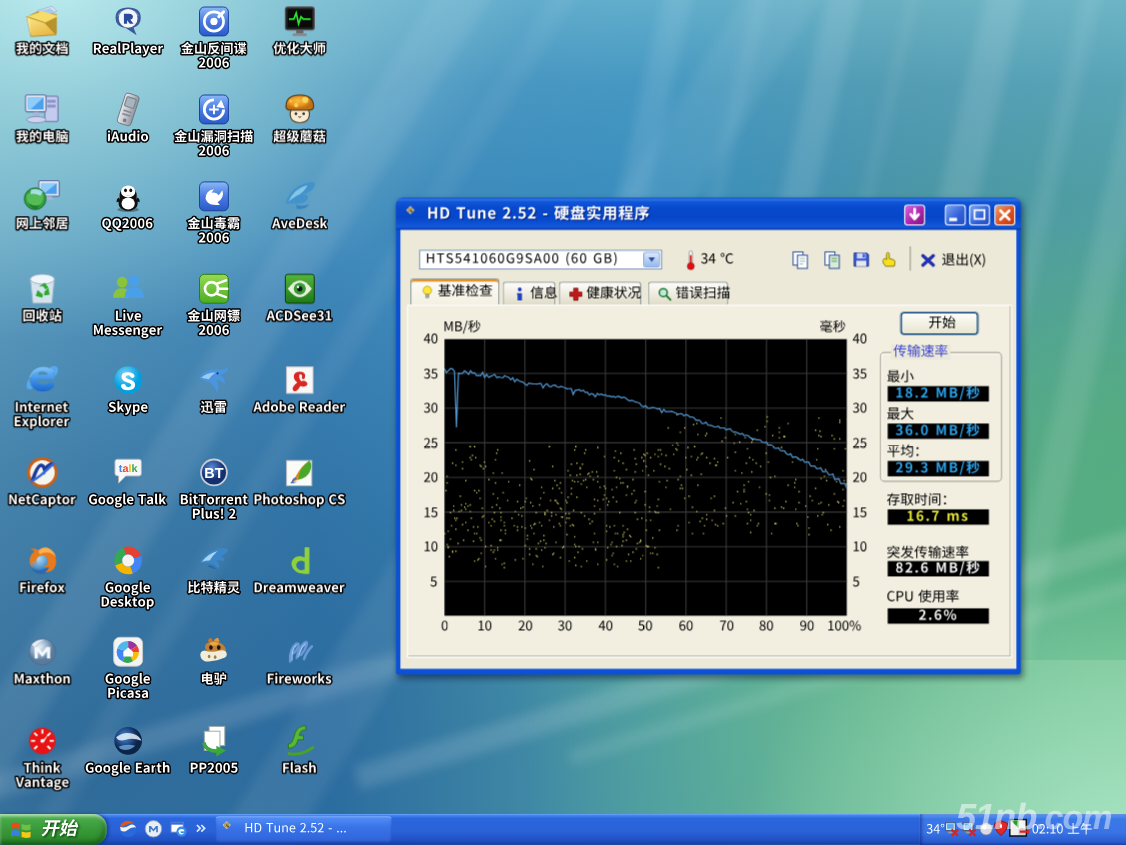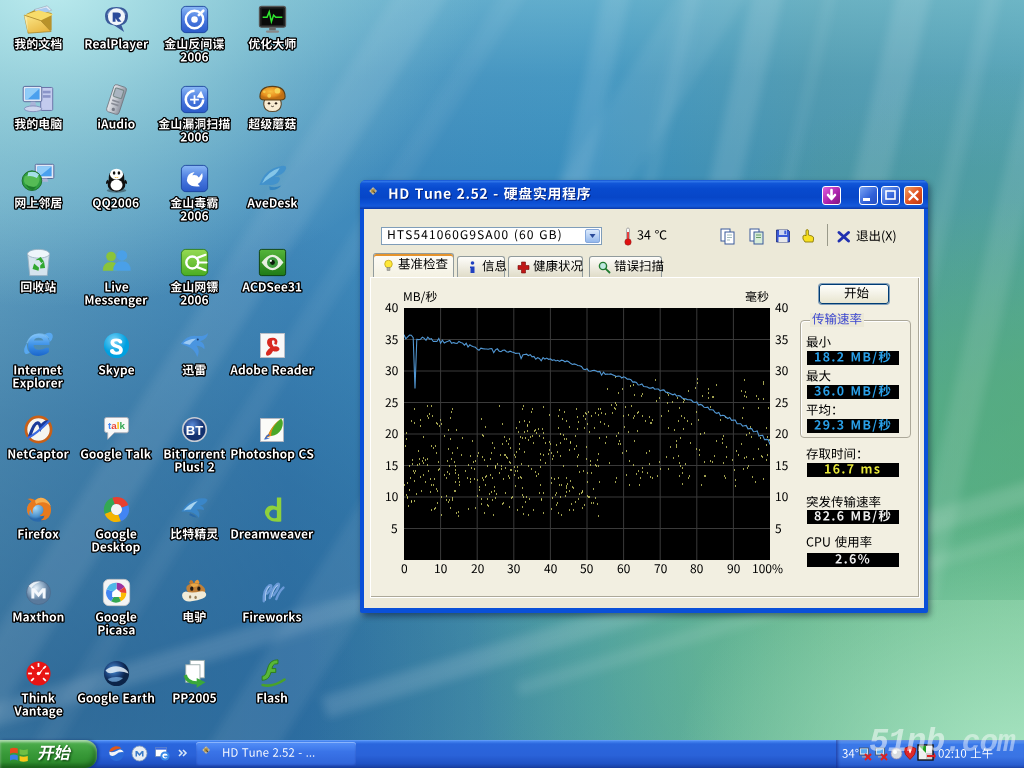--- a/index.html
+++ b/index.html
@@ -1,18 +1,18 @@
 <!DOCTYPE html>
 <html><head><meta charset="utf-8">
 <style>
 *{margin:0;padding:0;box-sizing:border-box}
 html,body{width:1024px;height:768px;overflow:hidden;background:#3d7ca6;font-family:"Liberation Sans",sans-serif}
 div{position:absolute}
 svg{display:block}
-.wm{position:absolute;font-family:Liberation Mono, monospace;font-weight:bold;font-style:italic;font-size:33px;color:rgba(255,255,255,.52);letter-spacing:-1px;line-height:1}
+.wm{position:absolute;font-family:Liberation Sans, sans-serif;font-weight:bold;font-style:italic;font-size:33px;color:rgba(255,255,255,.52);letter-spacing:-1px;line-height:1}
 .wm2{font-size:31px;color:rgba(255,255,255,.45)}
 </style></head>
 <body>
 <svg width="0" height="0" style="position:absolute">
     <defs>
       <path id="g0" d="M705 761 795 822Q822 799 850 770Q879 742 904 714Q930 685 944 661L847 594Q835 618 812 648Q788 677 760 706Q732 736 705 761ZM50 565H952V452H50ZM31 283Q91 292 171 305Q251 318 340 334Q430 350 517 365L525 257Q445 240 362 223Q280 206 202 190Q125 175 60 162ZM239 727H360V51Q360 2 348 -25Q337 -52 307 -66Q277 -80 232 -84Q187 -89 125 -89Q123 -72 116 -50Q109 -28 100 -6Q92 16 83 32Q125 30 164 30Q203 30 216 31Q229 31 234 36Q239 40 239 52ZM444 843 526 741Q461 721 385 706Q309 690 230 678Q152 666 79 658Q76 679 66 709Q55 739 45 759Q115 768 188 781Q261 794 327 810Q393 826 444 843ZM543 842H668Q666 721 674 603Q683 485 700 382Q717 278 740 198Q763 119 789 74Q815 29 843 29Q859 29 868 68Q876 107 880 196Q899 176 927 156Q955 137 979 127Q969 39 952 -8Q935 -56 906 -74Q876 -93 831 -93Q779 -93 738 -56Q696 -18 664 49Q633 116 610 206Q588 295 573 400Q558 504 551 617Q544 730 543 842ZM815 419 920 373Q869 280 799 200Q729 120 646 56Q563 -9 472 -57Q459 -35 436 -8Q414 19 391 39Q477 79 558 136Q638 193 704 265Q770 337 815 419Z"></path>
       <path id="g1" d="M143 687H450V14H143V119H342V583H143ZM73 687H182V-60H73ZM139 420H394V316H139ZM216 850 346 831Q330 780 312 730Q293 680 278 645L182 667Q189 693 196 725Q202 757 208 790Q214 823 216 850ZM582 695H875V585H582ZM833 695H944Q944 695 944 684Q944 674 944 661Q944 648 943 641Q939 472 934 354Q928 237 920 160Q913 84 903 41Q893 -2 877 -22Q857 -51 834 -62Q811 -73 781 -78Q752 -82 710 -82Q667 -81 623 -80Q622 -55 611 -22Q600 12 584 37Q632 33 674 32Q715 31 734 31Q749 31 758 34Q768 38 777 48Q790 61 798 102Q807 142 813 216Q819 290 824 403Q829 516 833 672ZM585 849 701 822Q682 749 654 676Q627 603 594 538Q562 474 528 426Q518 436 500 450Q481 463 462 476Q444 489 430 496Q463 539 492 596Q522 652 546 718Q569 783 585 849ZM536 406 630 459Q655 425 683 384Q711 343 736 304Q761 265 777 235L675 173Q661 204 638 244Q614 284 588 326Q561 369 536 406Z"></path>
       <path id="g2" d="M692 625 816 592Q756 409 658 276Q560 144 421 55Q282 -34 98 -88Q92 -73 79 -52Q66 -31 52 -10Q37 11 25 25Q203 69 334 146Q465 223 554 341Q642 459 692 625ZM305 618Q357 472 448 354Q539 236 672 154Q804 71 979 31Q966 18 950 -2Q935 -23 921 -44Q907 -65 898 -81Q714 -32 580 59Q445 150 351 282Q257 414 194 584ZM44 681H960V564H44ZM412 822 540 860Q561 825 580 782Q600 739 609 708L473 665Q466 696 448 740Q431 785 412 822Z"></path>
       <path id="g3" d="M43 643H398V532H43ZM171 850H284V-89H171ZM160 566 229 543Q219 483 204 419Q188 355 168 292Q147 230 124 176Q100 123 73 84Q65 109 48 141Q31 173 18 195Q41 228 63 272Q85 316 104 366Q123 416 137 468Q151 519 160 566ZM279 504Q288 494 307 468Q326 442 348 412Q369 382 386 356Q404 331 411 320L345 228Q335 251 320 282Q305 312 288 344Q270 377 254 406Q237 434 226 453ZM603 846H718V434H603ZM834 784 949 755Q932 713 913 669Q894 625 876 586Q858 547 841 517L746 545Q763 577 780 618Q796 660 810 704Q825 747 834 784ZM384 754 481 789Q498 753 514 712Q531 671 546 632Q560 593 569 562L467 522Q459 553 446 593Q432 633 416 676Q400 718 384 754ZM391 479H931V-76H812V365H391ZM406 279H851V172H406ZM368 81H848V-34H368Z"></path>
       <path id="g4" d="M167 491H821V381H167ZM429 844H558V116Q558 84 562 69Q566 54 580 48Q593 43 620 43Q628 43 644 43Q661 43 682 43Q703 43 724 43Q744 43 761 43Q778 43 785 43Q811 43 824 55Q838 67 844 99Q851 131 855 189Q878 173 912 158Q947 144 974 138Q966 59 948 12Q930 -36 894 -57Q859 -78 798 -78Q788 -78 768 -78Q749 -78 725 -78Q701 -78 677 -78Q653 -78 634 -78Q616 -78 607 -78Q538 -78 499 -61Q460 -44 444 -2Q429 40 429 117ZM187 705H876V170H187V288H754V588H187ZM111 705H235V112H111Z"></path>

